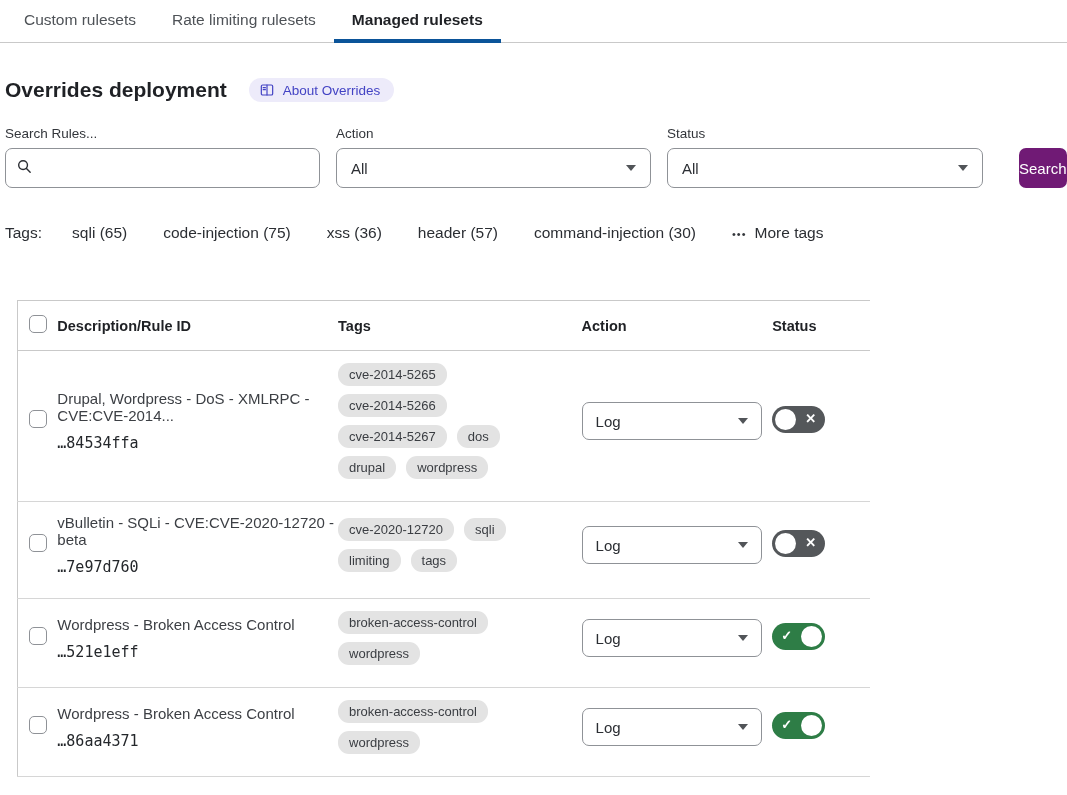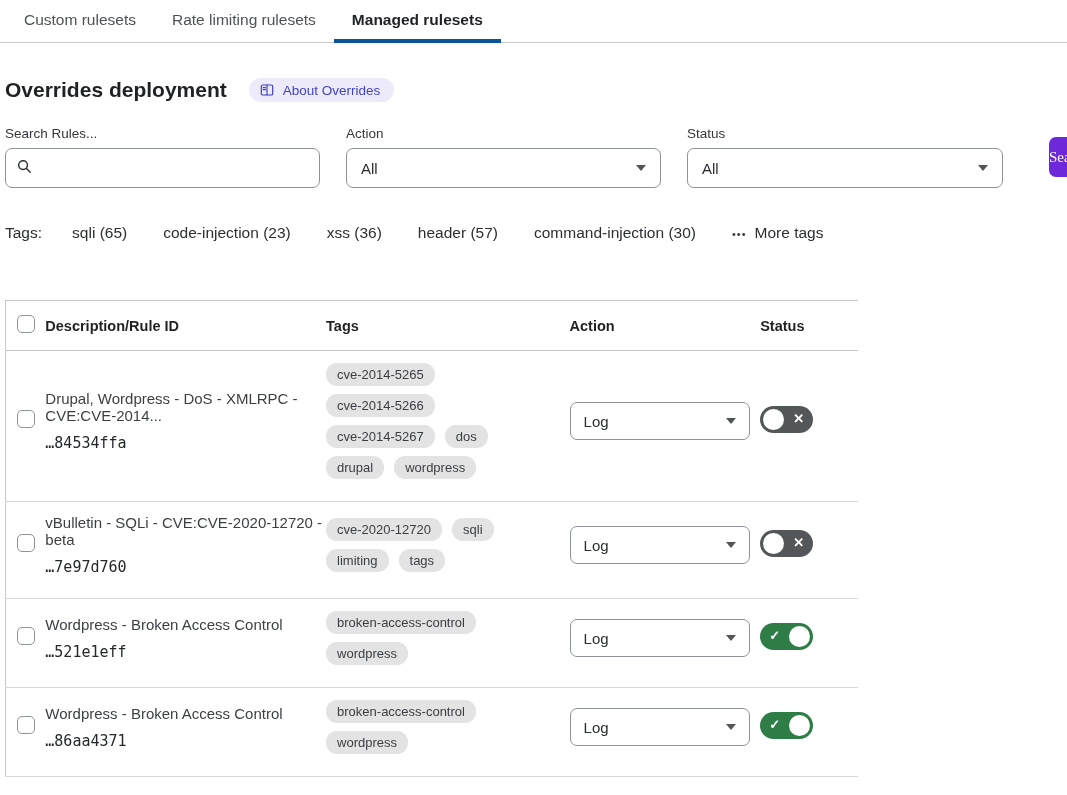--- a/index.html
+++ b/index.html
@@ -58,22 +58,22 @@
     border-radius: 12px;
     padding: 4px 14px 4px 10px;
     font-size: 13.5px;
     cursor: pointer;
   }
   .about-badge svg { display: block; }
 
   
   .filters {
     display: flex;
-    align-items: center;
-    gap: 26px;
+    align-items: flex-end;
+    gap: 16px;
     margin: 24px 5px 0 5px;
   }
   .field { display: flex; flex-direction: column; }
   .field-label { font-size: 13.5px; color: #33363b; margin-bottom: 7px; }
   .search-box {
     width: 315px; height: 40px;
     border: 1px solid #8f9297;
     border-radius: 7px;
     display: flex; align-items: center;
     padding: 0 10px;
@@ -102,26 +102,26 @@
   .select-box.w-action { width: 315px; }
   .select-box.w-status { width: 316px; }
   .caret {
     width: 0; height: 0;
     border-left: 5px solid transparent;
     border-right: 5px solid transparent;
     border-top: 6px solid #515458;
   }
   .search-btn {
     width: 84px; height: 40px;
-    background: #6d28d9;
+    background: #701a75;
     color: #fff;
     border: none;
     border-radius: 7px;
     font-size: 15px;
-    font-family: Liberation Serif, serif;
+    font-family: Liberation Sans, sans-serif;
     cursor: pointer;
     margin-left: 20px;
   }
 
   
   .tagsbar {
     display: flex;
     align-items: center;
     margin: 36px 0 0 5px;
     font-size: 15.5px;
@@ -130,21 +130,21 @@
   .tagsbar-label { margin-right: 30px; }
   .tag-filter { margin-right: 36px; cursor: pointer; white-space: nowrap; }
   .more-tags { display: inline-flex; align-items: center; gap: 8px; cursor: pointer; }
   .more-dots { font-size: 11px; letter-spacing: 1px; color: #33363b; position: relative; top: 1px; }
 
   
   .rules-table {
     margin-top: 58px;
     border-top: 1px solid #c9c9c9;
     border-left: 1px solid #c9c9c9;
-    margin-left: 5px;
+    margin-left: 17px;
     width: 853px;
     border-collapse: collapse;
   }
   .rules-table th, .rules-table td {
     text-align: left;
     vertical-align: middle;
   }
   .rules-table thead tr { border-bottom: 1px solid #c9c9c9; }
   .rules-table tbody tr { border-bottom: 1px solid #d6d6d6; }
   th.col-check, td.col-check { width: 47px; padding-left: 11px; }
@@ -283,21 +283,21 @@
         <span class="caret"></span>
       </div>
     </div>
 
     <button class="search-btn">Search</button>
   </div>
 
   <div class="tagsbar">
     <span class="tagsbar-label">Tags:</span>
     <span class="tag-filter">sqli (65)</span>
-    <span class="tag-filter">code-injection (23)</span>
+    <span class="tag-filter">code-injection (75)</span>
     <span class="tag-filter">xss (36)</span>
     <span class="tag-filter">header (57)</span>
     <span class="tag-filter">command-injection (30)</span>
     <span class="more-tags">
       <span class="more-dots">•••</span>
       <span>More tags</span>
     </span>
   </div>
 
   <table class="rules-table">

